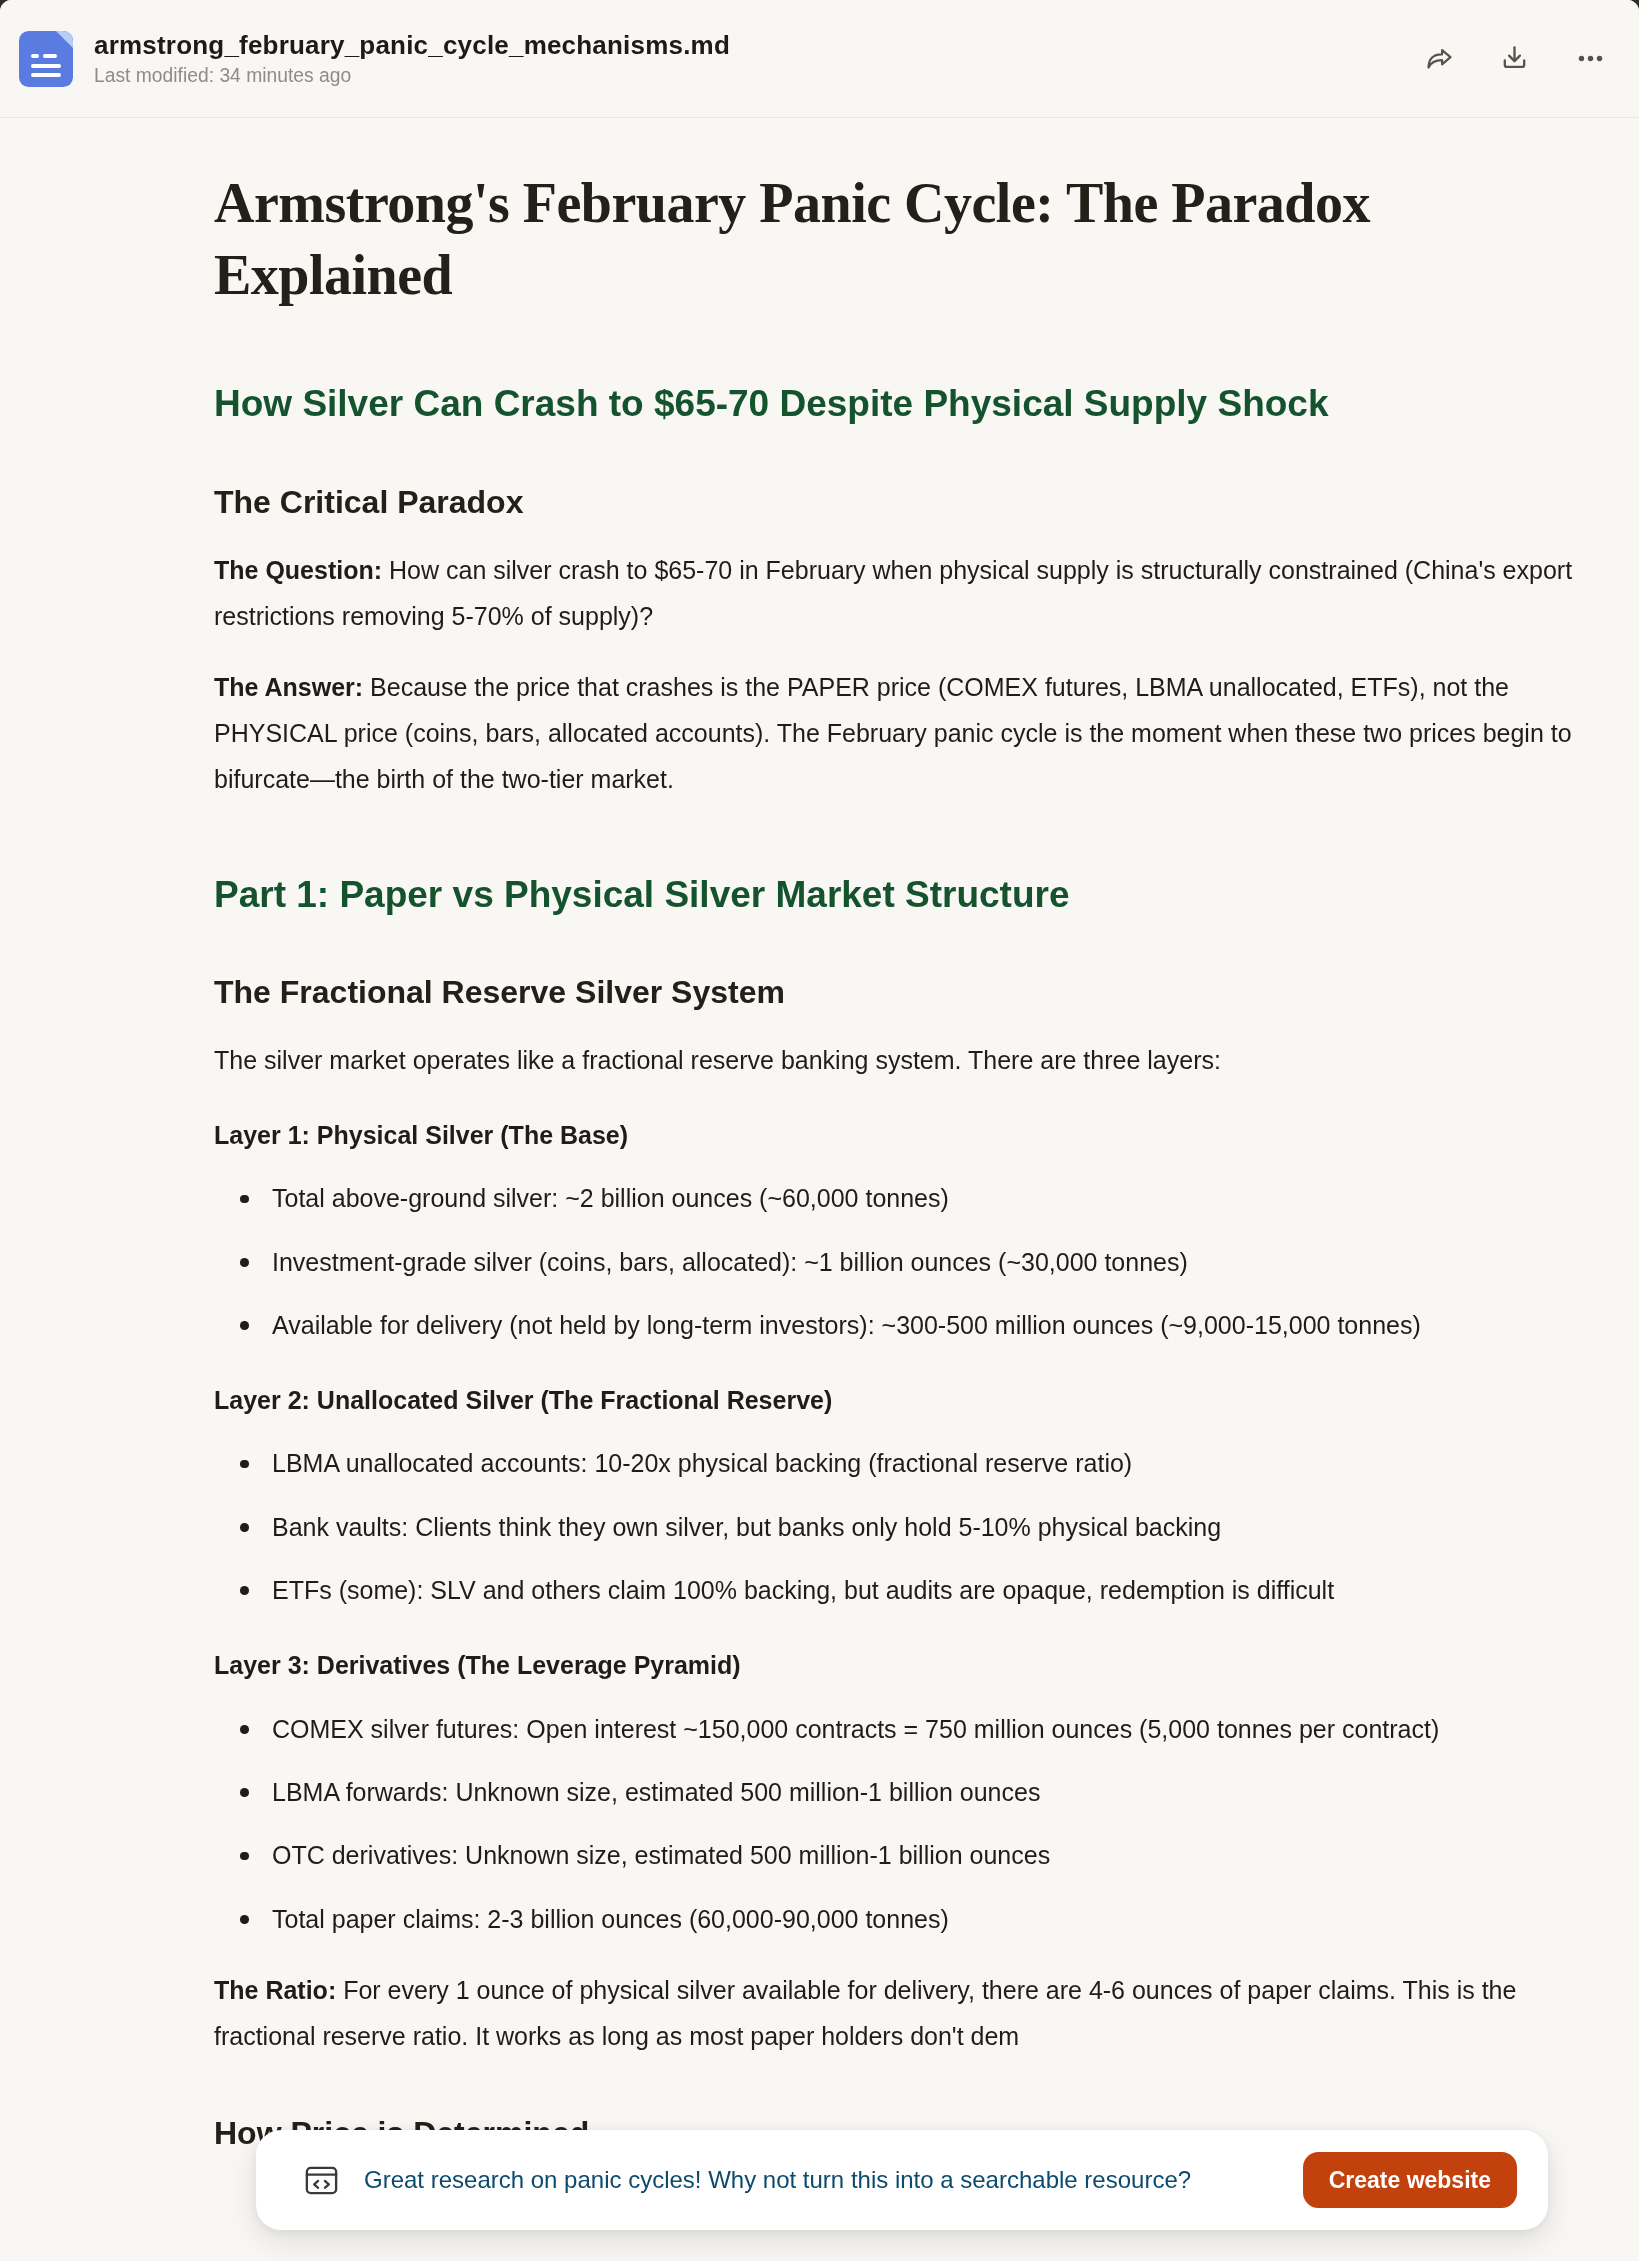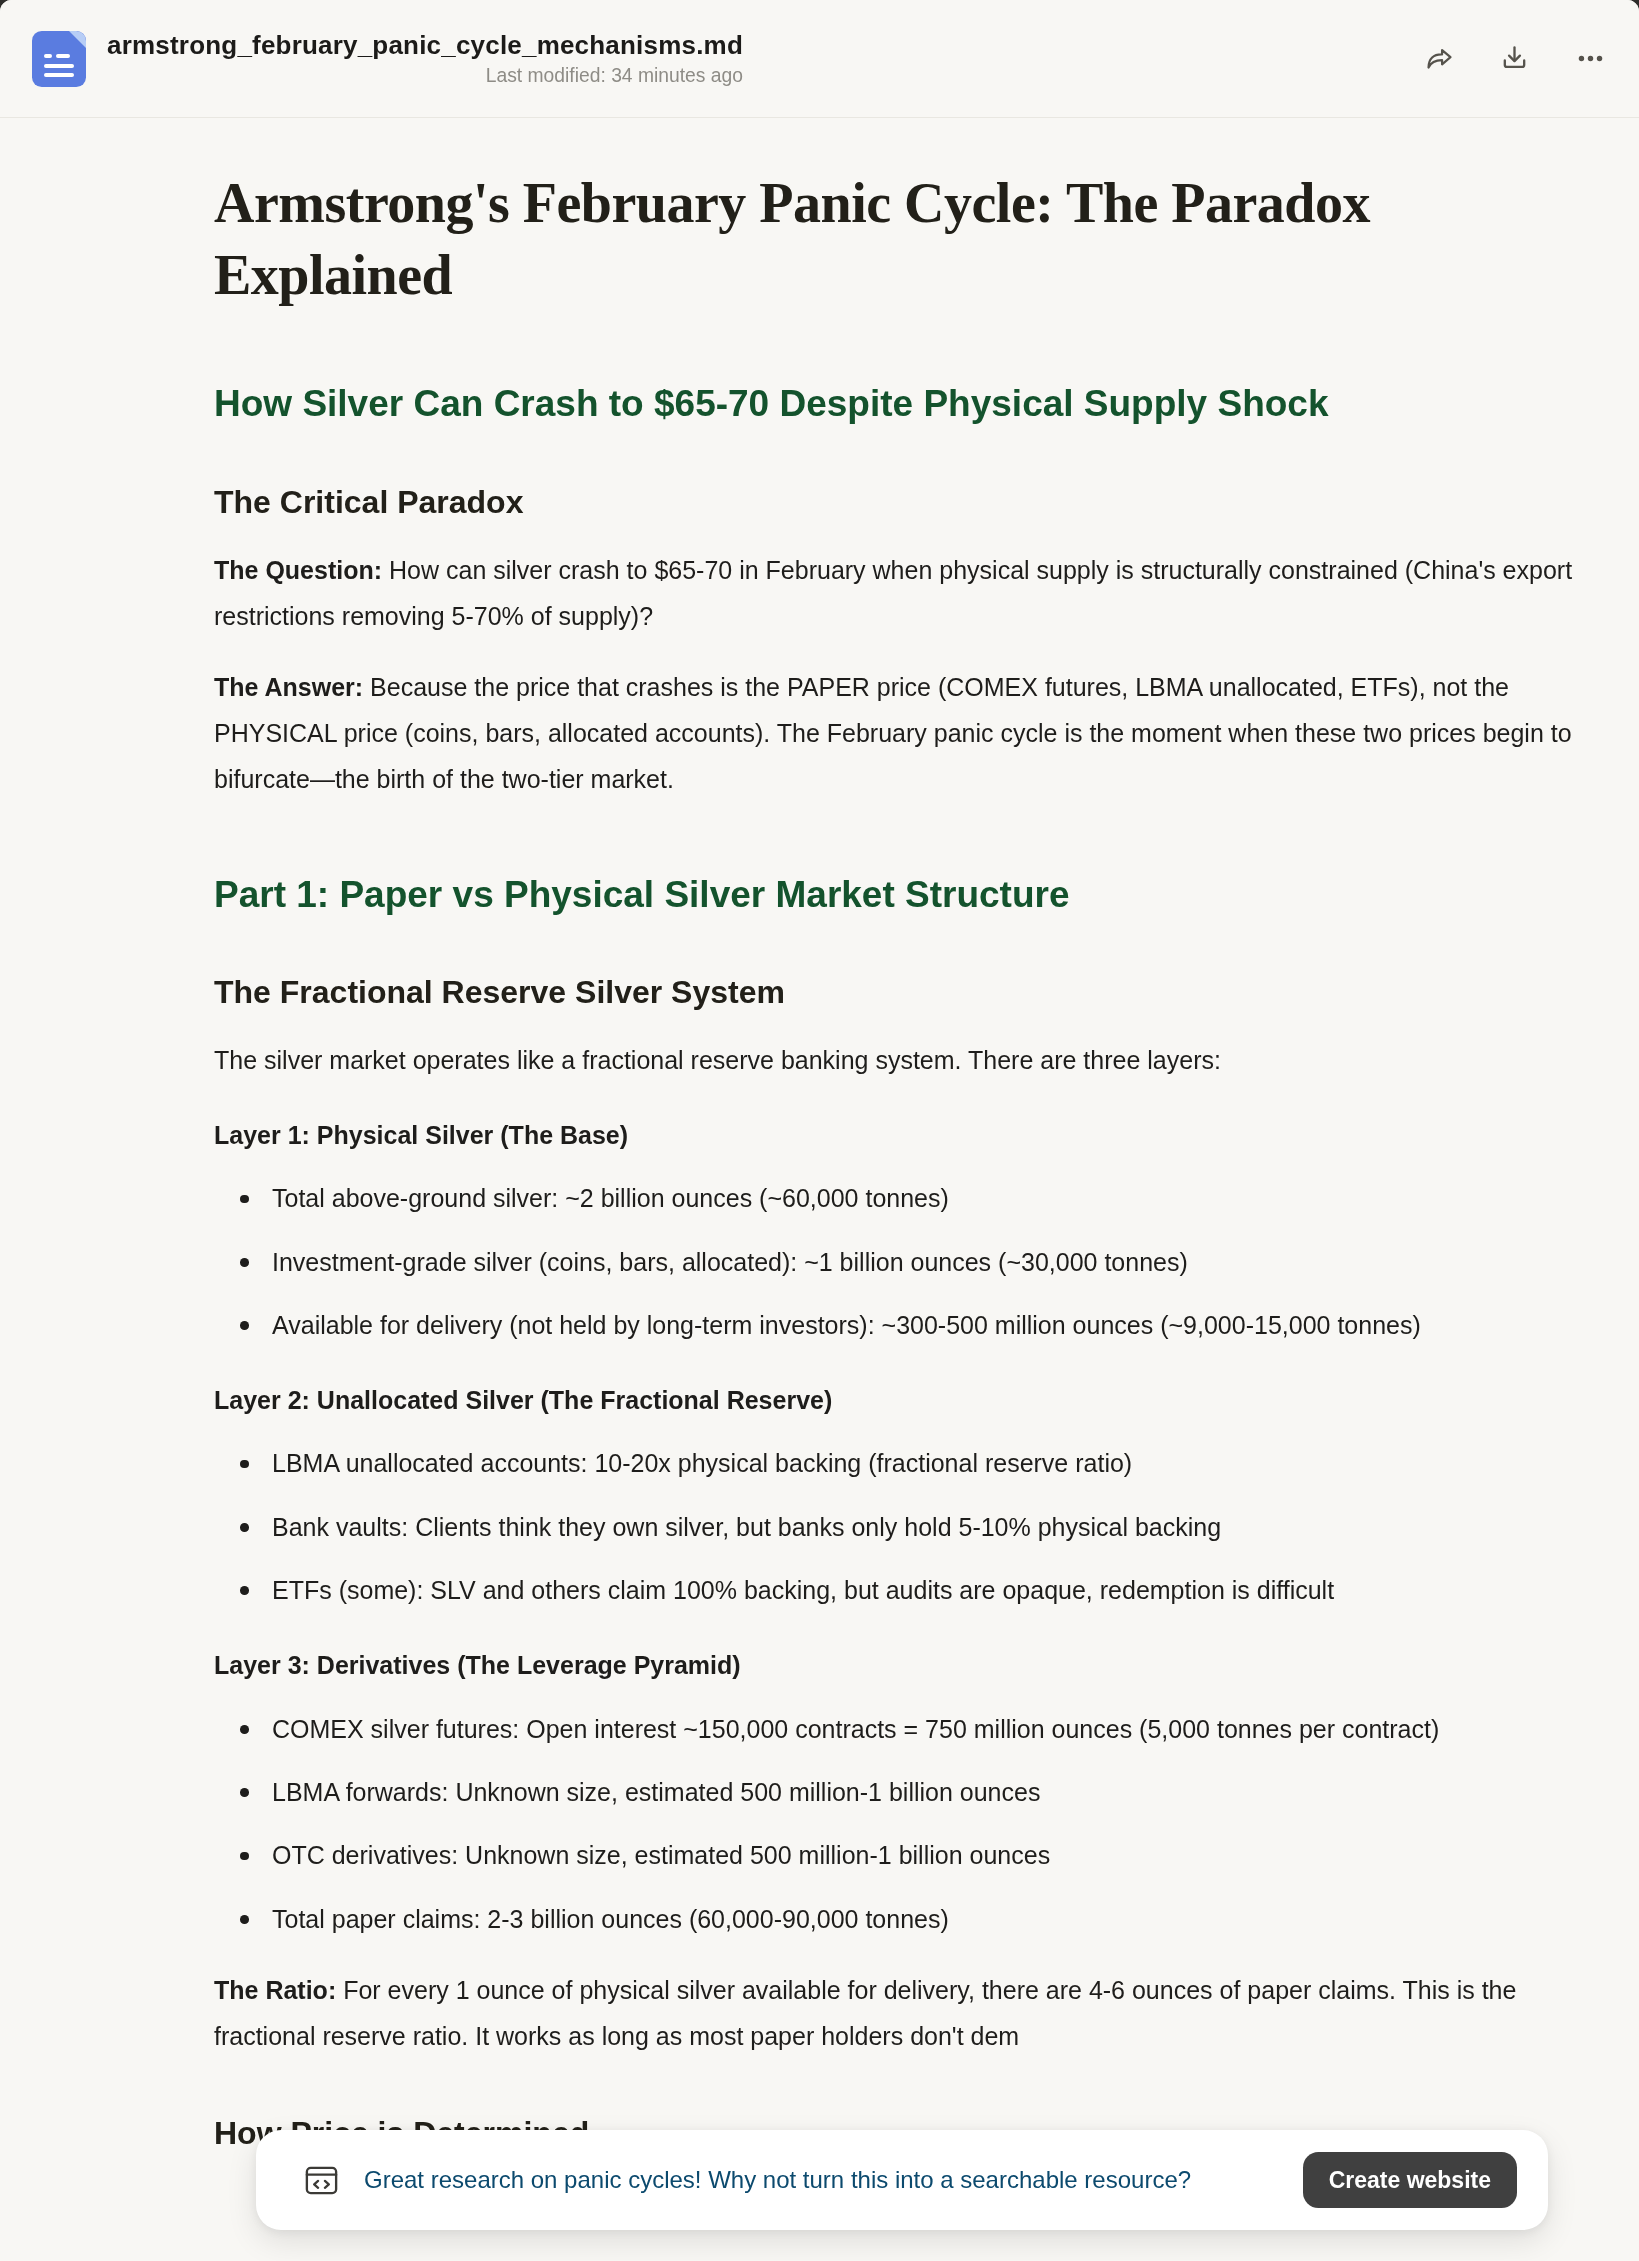--- a/index.html
+++ b/index.html
@@ -13,24 +13,23 @@
     border-radius: 11.6px 11.6px 0 0;
     font-family: "Liberation Sans", sans-serif;
     color: #1e1d1b;
   }
 
   
   .header {
     height: 118px;
     display: flex;
     align-items: center;
-    padding: 0 29px 0 32px;
+    padding: 0 29px 0 19px;
     background: #f8f7f4;
     border-bottom: 1.9px solid #e9e7e1;
-    text-align: right;
   }
   .file-icon {
     position: relative;
     width: 54px; height: 56px;
     background: #5a7ce0;
     border-radius: 9.7px;
     overflow: hidden;
     flex: 0 0 auto;
   }
   .file-icon .fold {
@@ -103,21 +102,21 @@
     box-shadow: 0 11.6px 31px rgba(0,0,0,0.10), 0 1.9px 9.7px rgba(0,0,0,0.06);
     display: flex;
     align-items: center;
     padding: 0 31px 0 46px;
     gap: 23px;
   }
   .toast-icon { flex: 0 0 auto; display: flex; color: #3b3a36; }
   .toast-msg { font-size: 24px; color: #0c4a6e; flex: 1 1 auto; }
   .toast-btn {
     flex: 0 0 auto;
-    background: #404040;
+    background: #c2410c;
     color: #ffffff;
     border: none;
     border-radius: 15.4px;
     font-family: "Liberation Sans", sans-serif;
     font-size: 23px;
     font-weight: 700;
     padding: 14.5px 26px;
     white-space: nowrap;
     cursor: pointer;
   }

